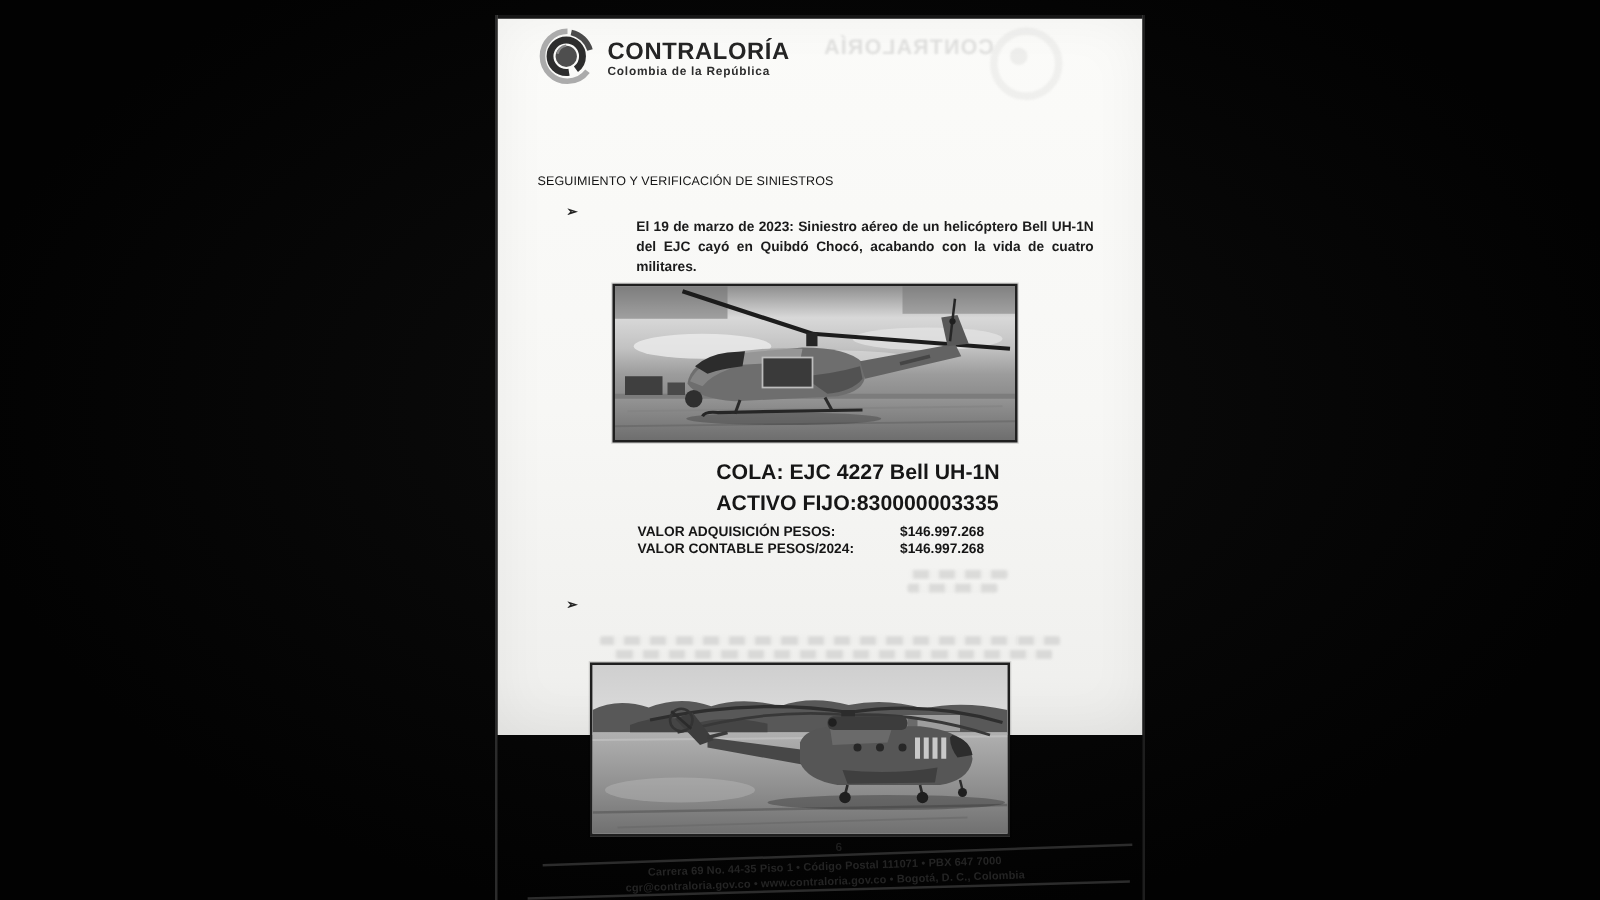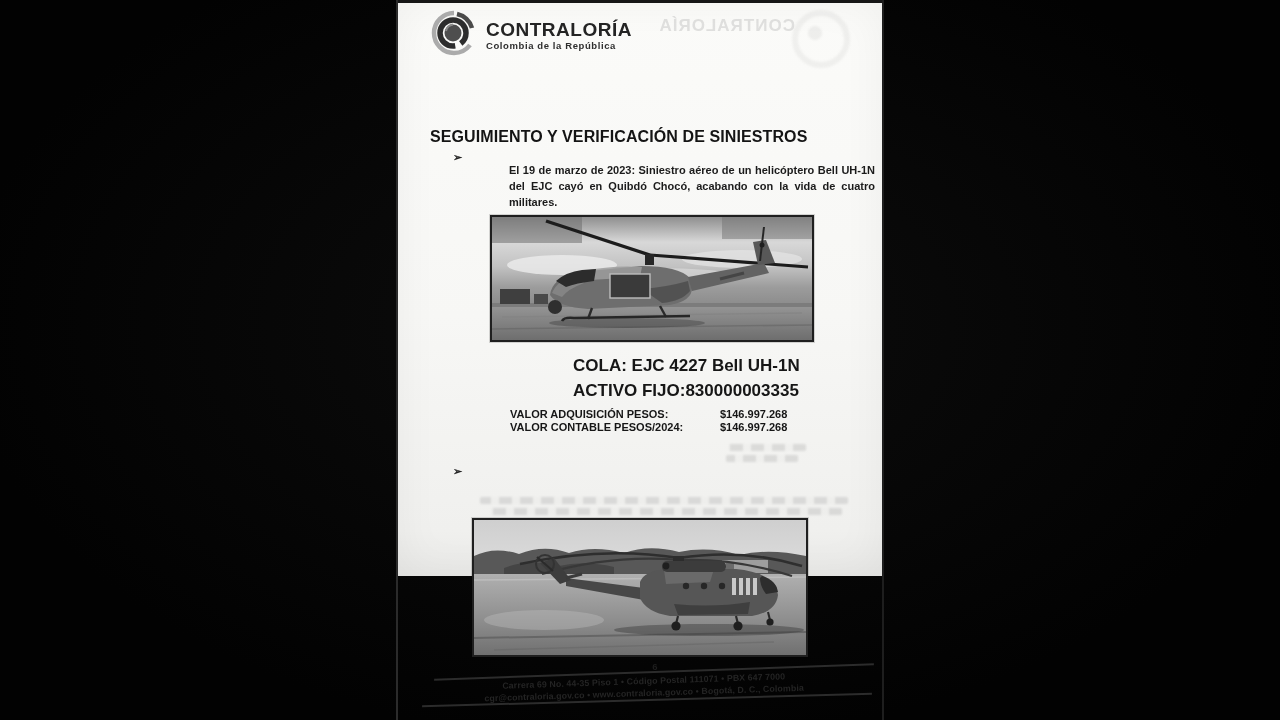--- a/index.html
+++ b/index.html
@@ -1,20 +1,20 @@
 <!DOCTYPE html>
 <html><head>
 <meta charset="utf-8">
 <style>
   html,body{margin:0;padding:0;background:#000;}
   body{width:1280px;height:720px;position:relative;overflow:hidden;font-family:"Liberation Sans",sans-serif;}
   .stage{position:absolute;inset:0;background:radial-gradient(ellipse at 50% 45%, #0d0d0d 0%, #020202 75%);}
-  .page{position:absolute;left:398px;top:0;width:484px;height:576px;
+  .page{position:absolute;left:398px;top:12px;width:484px;height:576px;
         background:linear-gradient(180deg,#fbfbf9 0%,#f7f7f5 55%,#f0f0ee 92%,#e9e9e7 100%);
-        box-shadow:inset 0 0 45px rgba(0,0,0,0.05);}
+        box-shadow:inset 0 0 45px rgba(0,0,0,0.05);padding-left:32px;}
   .top-edge{position:absolute;top:0;left:0;right:0;height:3px;background:#161616;}
   .edge-l{position:absolute;top:0;left:-2px;width:2px;height:720px;background:#2b2b2b;}
   .edge-r{position:absolute;top:0;right:-2px;width:2px;height:720px;background:#1e1e1e;}
 
   
   .logo-wrap{position:absolute;left:32px;top:10px;display:flex;align-items:center;}
   .logo-text{margin-left:8px;}
   .brand{font-size:19px;font-weight:bold;letter-spacing:0.5px;color:#242424;line-height:19px;}
   .brand-sub{font-size:9.5px;font-weight:bold;letter-spacing:0.6px;color:#2e2e2e;margin-top:1px;}
 
@@ -24,21 +24,21 @@
   .ghost-logo{position:absolute;left:394px;top:10px;width:46px;height:46px;border-radius:50%;
         border:6px solid rgba(150,150,150,0.10);filter:blur(1px);}
   .ghost-logo::after{content:"";position:absolute;left:10px;top:10px;width:14px;height:14px;border-radius:50%;
         background:rgba(150,150,150,0.12);}
   .ghost-line{position:absolute;height:7px;border-radius:2px;filter:blur(1.3px);transform:scaleX(-1);
         background:repeating-linear-gradient(90deg,rgba(125,125,125,0.20) 0 13px,rgba(125,125,125,0.02) 13px 21px);}
 
   
   .para{position:absolute;left:32px;top:69px;width:424px;font-size:11px;line-height:16px;
         font-weight:600;color:#1b1b1b;text-align:justify;}
-  .heading{position:absolute;left:32px;top:128px;font-size:16px;font-weight:bold;color:#141414;letter-spacing:0.1px;}
+  .heading{position:absolute;left:32px;top:128px;font-size:10px;font-weight:normal;color:#141414;letter-spacing:0.1px;}
   .bullet-marker{position:absolute;left:55px;font-size:11px;color:#222;font-weight:bold;}
   .bullet-text{position:absolute;left:87px;width:366px;font-size:11px;line-height:16px;
         font-weight:600;color:#1b1b1b;text-align:justify;}
 
   
   .photo{position:absolute;border:2px solid #1f1f1f;box-sizing:border-box;background:#cfcfcf;
         box-shadow:0 0 0 1px rgba(0,0,0,0.15), inset 0 0 14px rgba(0,0,0,0.18);}
   .photo svg{display:block;width:100%;height:100%;}
   .photo1{left:92px;top:215px;width:324px;height:127px;}
   .photo2{left:74px;top:518px;width:336px;height:139px;}

